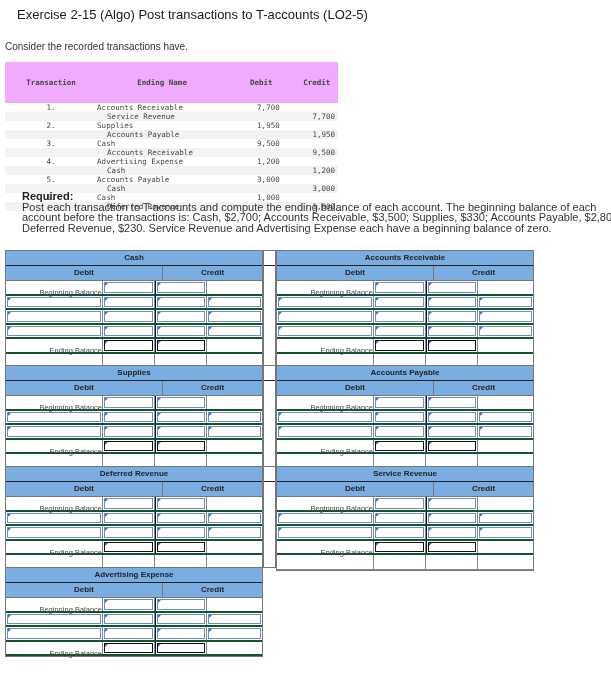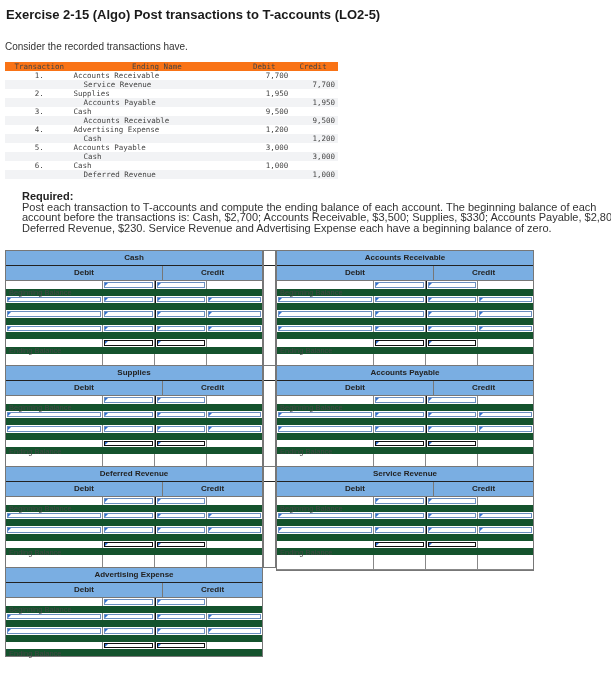--- a/index.html
+++ b/index.html
@@ -1,38 +1,38 @@
 <!DOCTYPE html>
 <html><head>
 <meta charset="utf-8">
 <style>
   html,body{margin:0;padding:0;background:#fff;}
   body{width:611px;height:678px;position:relative;overflow:hidden;font-family:"Liberation Sans",sans-serif;color:#222;}
-  .title{position:absolute;left:6px;top:7px;font-size:13px;font-weight:bold;color:#1a1a1a;}
+  .title{position:absolute;left:17px;top:7px;font-size:13px;font-weight:normal;color:#1a1a1a;}
   .intro{position:absolute;left:5px;top:41px;font-size:10px;color:#333;}
   table.tx{position:absolute;left:5px;top:62px;width:333px;border-collapse:collapse;font-family:"DejaVu Sans Mono","Liberation Mono",monospace;font-size:7.5px;color:#444;}
-  table.tx th{font-weight:normal;background:#f97316;height:9px;padding:0;}
+  table.tx th{font-weight:bold;background:#f0abfc;height:9px;padding:16px;}
   table.tx td{height:9px;padding:0;line-height:9px;}
   table.tx tr:nth-child(even) td{background:#f2f3f5;}
   table.tx .c-t{width:70px;text-align:center;}
   table.tx .c-a{width:165px;text-align:left;}
   table.tx .c-a.ind{padding-left:10px;}
   table.tx .c-d{width:50px;text-align:right;padding-right:3px;}
   table.tx .c-c{width:45px;text-align:right;padding-right:3px;}
   table.tx th.c-a{text-align:center;}
   table.tx th.c-d,table.tx th.c-c{text-align:center;}
   .req{position:absolute;left:22px;top:191px;width:600px;font-size:11px;line-height:10.5px;color:#333;}
   .req b{font-weight:bold;color:#222;}
   .tacct{position:absolute;width:258px;border:1px solid #777;box-sizing:border-box;}
   .hdr{height:14px;background:#7aaee2;border-bottom:1px solid #222;text-align:center;font-size:8px;font-weight:bold;line-height:14px;color:#222;}
   .sub{display:flex;height:14px;background:#7aaee2;border-bottom:1px solid #777;font-size:8px;font-weight:bold;line-height:14px;color:#222;}
   .sub div{text-align:center;}
   .sub .d{width:156px;border-right:1px solid #777;}
   .sub .c{flex:1;}
-  .row{display:flex;height:14.5px;border-bottom:7px solid #14532d;box-sizing:border-box;}
+  .row{display:flex;height:14.5px;border-bottom:2px solid #14532d;box-sizing:border-box;text-align:right;}
   .row .cell{box-sizing:border-box;border-right:1px solid #888;position:relative;}
   .row .cell:last-child{border-right:none;}
   .w1{width:97px;}.w2{width:52px;}.w3{width:52px;}.w4{flex:1;}
   .lbl{font-size:7.5px;color:#444;padding-left:3px;line-height:13px;white-space:nowrap;}
   .inp{position:absolute;left:1px;top:1px;right:1px;bottom:1px;border:1px solid #6a8fc0;background:#fff;box-sizing:border-box;}
   .inp::before{content:"";position:absolute;left:0;top:0;border-left:3px solid #2f6fd0;border-bottom:3px solid transparent;}
   .inp.dark{border-color:#111;}
   .thick-l{border-left:1.5px solid #111 !important;}
   .gapcol{position:absolute;width:13px;border:1px solid #777;box-sizing:border-box;background:#fff;}
   .gapcol .g1{height:14px;border-bottom:1px solid #222;}

